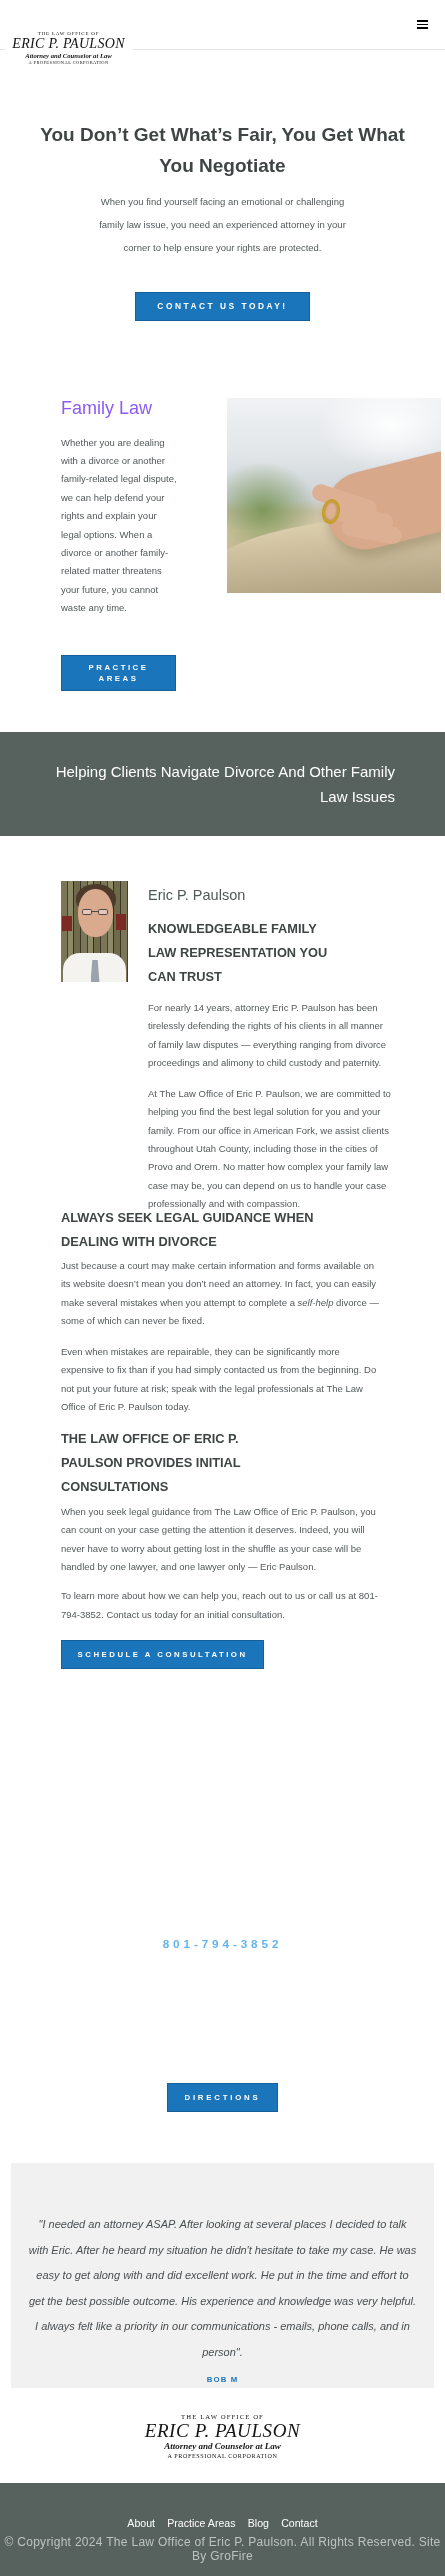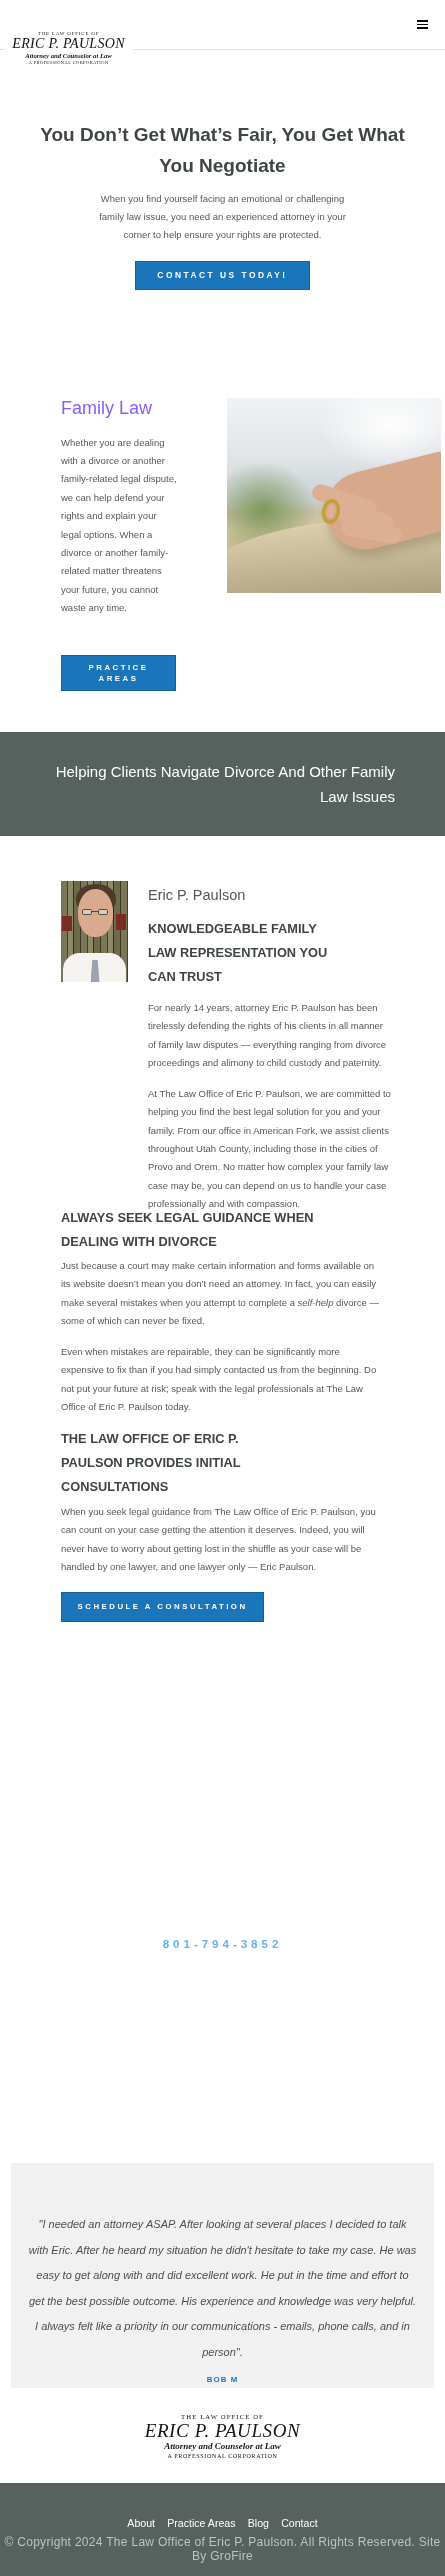--- a/index.html
+++ b/index.html
@@ -15,21 +15,21 @@
           font-family:"Liberation Serif", serif; color:#141414; }
   .logo .l1 { font-size:5px; letter-spacing:0.8px; }
   .logo .l2 { font-size:14px; font-style:italic; letter-spacing:0.3px; line-height:15.6px; }
   .logo .l3 { font-size:6.7px; font-style:italic; font-weight:bold; line-height:8.4px; }
   .logo .l4 { font-size:4.5px; letter-spacing:0.4px; line-height:6.1px; }
   .hamburger { position:absolute; right:15.6px; top:20px; width:12.2px; height:10px; cursor:pointer; }
   .hamburger span { display:block; width:11px; height:1.9px; background:#000; margin:0 0 1.7px 0; }
   
   .hero { height:290px; padding-top:47px; text-align:center; }
   .hero h1 { font-size:19px; line-height:31px; font-weight:bold; color:#3f4444; max-width:367px; margin:0 auto; }
-  .hero p  { font-size:9.5px; line-height:18px; color:#54595b; max-width:256px; margin:9px auto 0 auto; }
+  .hero p  { font-size:9.5px; line-height:23px; color:#54595b; max-width:256px; margin:9px auto 16px auto; }
   .btn { display:inline-flex; align-items:center; justify-content:center; background:#1a75ba; color:#fff;
          font-weight:bold; letter-spacing:2.5px; font-size:7.8px; text-align:center; cursor:pointer;
          border:0.6px solid #15609a; }
   .hero .btn { margin-top:16.7px; height:29px; padding:0 21px; font-size:8.4px; }
   
   .family { position:relative; height:370px; padding:35px 0 0 61px; }
   .family-col { width:118px; }
   .family h2 { font-size:18px; line-height:22px; font-weight:normal; color:#8b5cf6; }
   .family p { font-size:9.5px; line-height:18.4px; margin-top:14.5px; }
   .family .btn { margin-top:37px; width:115px; height:36px; line-height:11px; padding:5.6px 9px; }
@@ -169,26 +169,28 @@
       <p>For nearly 14 years, attorney Eric P. Paulson has been tirelessly defending the rights of his clients in all manner of family law disputes — everything ranging from divorce proceedings and alimony to child custody and paternity.</p>
       <p>At The Law Office of Eric P. Paulson, we are committed to helping you find the best legal solution for you and your family. From our office in American Fork, we assist clients throughout Utah County, including those in the cities of Provo and Orem. No matter how complex your family law case may be, you can depend on us to handle your case professionally and with compassion.</p>
     </div>
   </div>
   <div class="attorney-left">
     <div class="h3 guidance">ALWAYS SEEK LEGAL GUIDANCE WHEN DEALING WITH DIVORCE</div>
     <p class="p3"><span>Just because a court may make certain information and forms available on its website doesn’t mean you don’t need an attorney. In fact, you can easily make several mistakes when you attempt to complete a </span><span class="italic">self-help</span><span> divorce — some of which can never be fixed.</span></p>
     <p class="p4">Even when mistakes are repairable, they can be significantly more expensive to fix than if you had simply contacted us from the beginning. Do not put your future at risk; speak with the legal professionals at The Law Office of Eric P. Paulson today.</p>
     <div class="h3 consult">THE LAW OFFICE OF ERIC P. PAULSON PROVIDES INITIAL CONSULTATIONS</div>
     <p class="p5">When you seek legal guidance from The Law Office of Eric P. Paulson, you can count on your case getting the attention it deserves. Indeed, you will never have to worry about getting lost in the shuffle as your case will be handled by one lawyer, and one lawyer only — Eric Paulson.</p>
+    <p class="p6">To learn more about how we can help you, reach out to us or call us at 801-794-3852. Contact us today for an initial consultation.</p>
     <span class="btn">SCHEDULE A CONSULTATION</span>
   </div>
 </div>
 
 <div class="contact">
   <span class="phone">801-794-3852</span>
+  <div><span class="btn">DIRECTIONS</span></div>
 </div>
 
 <div class="testimonial-wrap">
   <div class="testimonial">
     <p class="quote">"I needed an attorney ASAP. After looking at several places I decided to talk with Eric. After he heard my situation he didn't hesitate to take my case. He was easy to get along with and did excellent work. He put in the time and effort to get the best possible outcome. His experience and knowledge was very helpful. I always felt like a priority in our communications - emails, phone calls, and in person".</p>
     <div class="author">BOB M</div>
   </div>
 </div>
 
 <div class="footer-logo">

